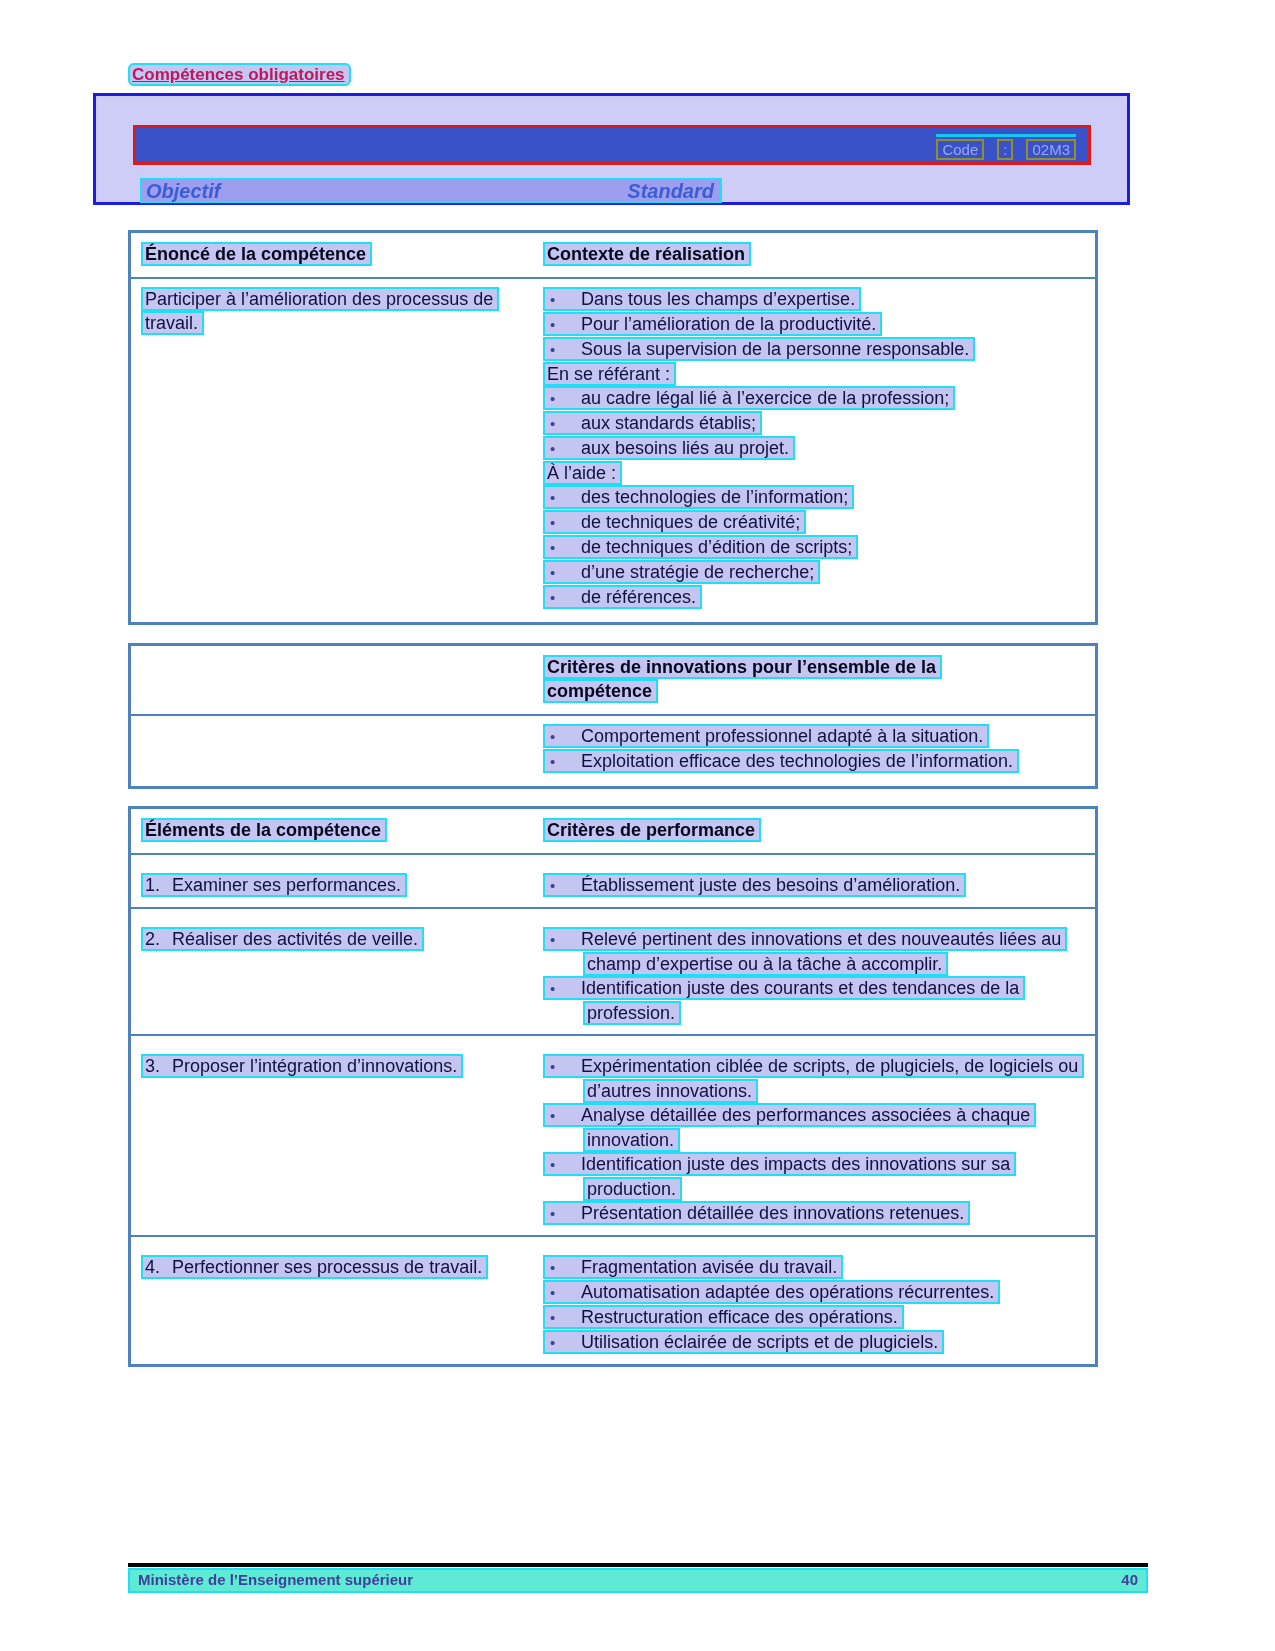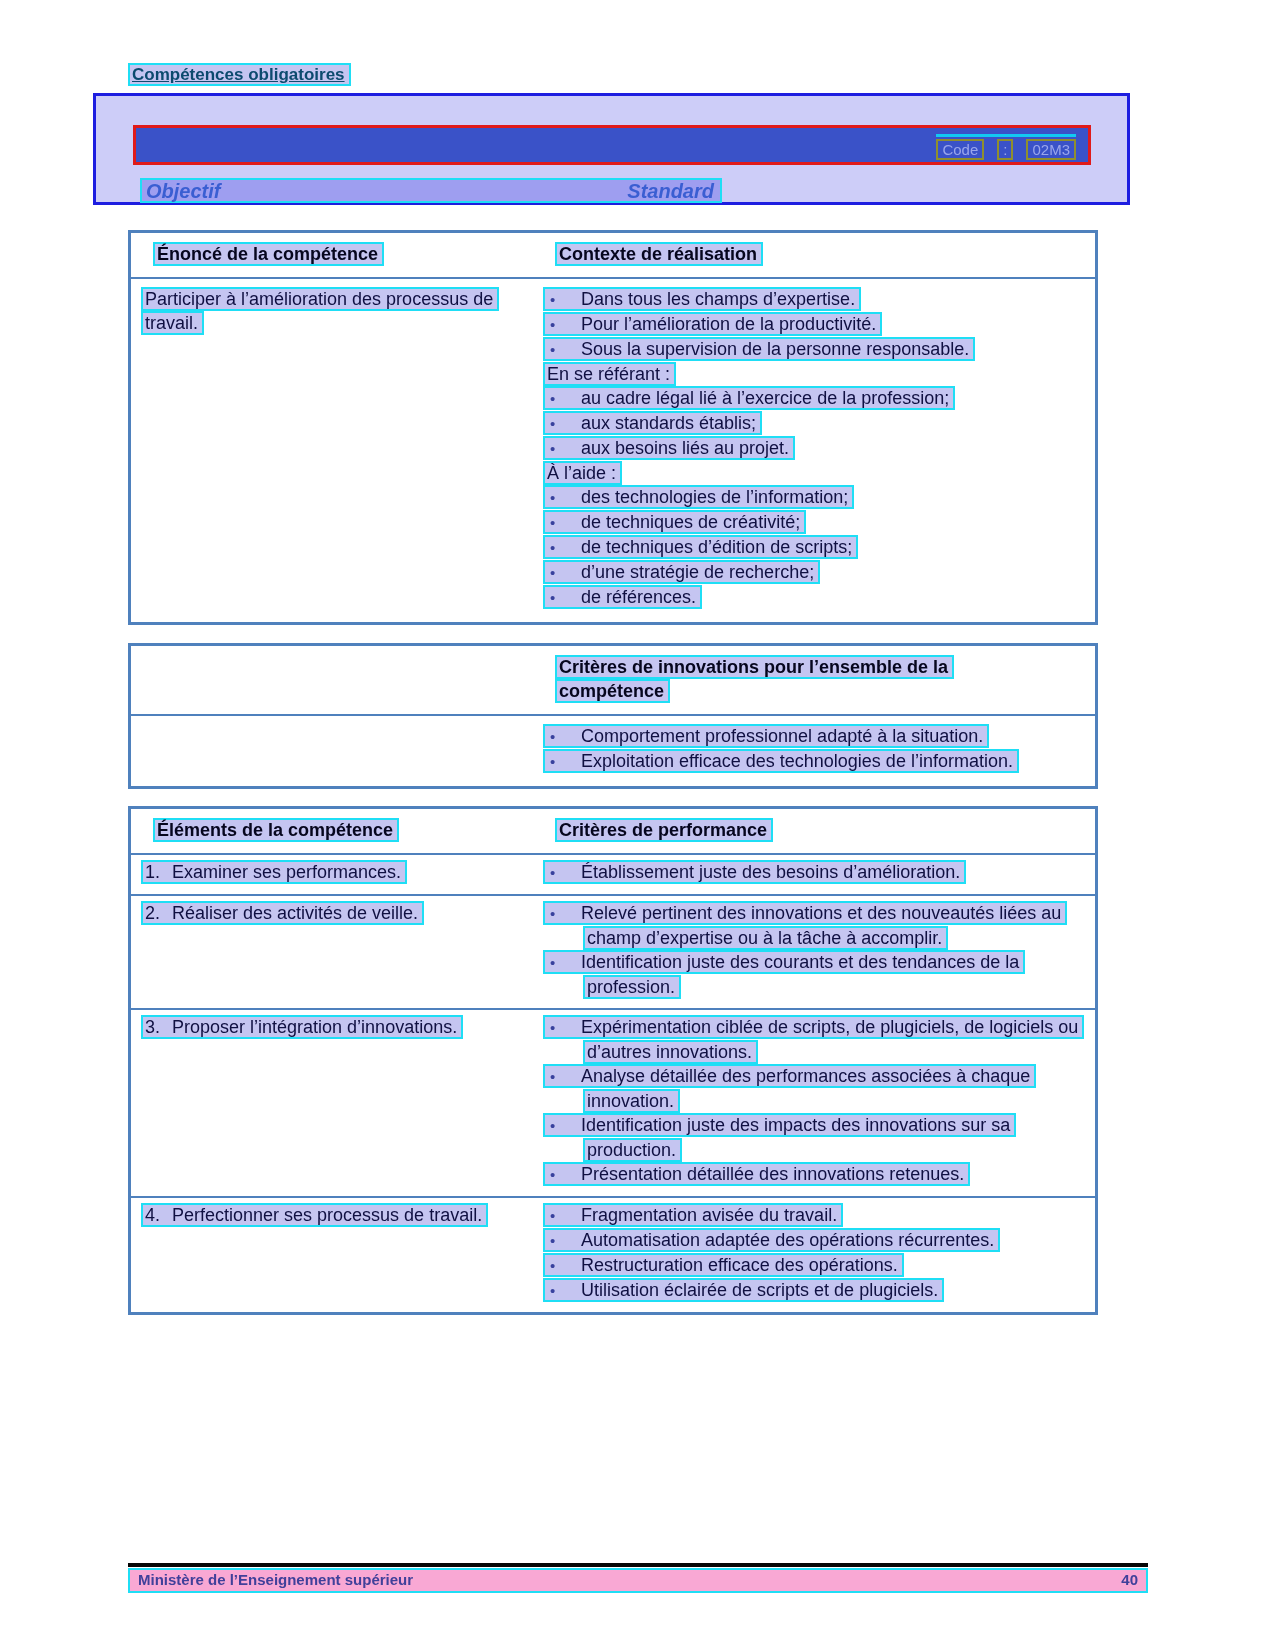--- a/index.html
+++ b/index.html
@@ -18,25 +18,26 @@
     border: 2px solid #1fdef5;
     padding: 0 4px 0 2px;
     -webkit-box-decoration-break: clone;
     box-decoration-break: clone;
   }
   .b { font-weight: 700; color: #06061e; }
 
   
   .toc-link-row { padding: 62px 0 0 128px; }
   .link {
-    color: #0c4a6e;
+    color: #be185d;
     font-size: 17px;
     font-weight: 700;
     text-decoration: underline;
     cursor: pointer;
+    border-radius: 6px;
   }
 
   
   .banner {
     margin: 6px 0 0 93px;
     width: 1037px;
     height: 112px;
     background: #cdcdf8;
     border: 3px solid #1d1de0;
   }
@@ -86,23 +87,23 @@
   
   .tbl {
     margin-left: 128px;
     width: 970px;
     border: 3px solid #4f81bd;
     background: #ffffff;
   }
   .t1 { margin-top: 25px; }
   .t2 { margin-top: 18px; }
   .t3 { margin-top: 17px; }
-  .thead { display: flex; border-bottom: 2px solid #4f81bd; padding: 9px 12px 11px; }
+  .thead { display: flex; border-bottom: 2px solid #4f81bd; padding: 9px 0 11px; }
   .tbody { display: flex; padding: 8px 0 12px; }
-  .trow  { display: flex; padding: 5px 0 9px; }
+  .trow  { display: flex; padding: 18px 0 9px; }
   .trow + .trow { border-top: 2px solid #4f81bd; }
   .c1 { width: 412px; padding-left: 10px; flex-shrink: 0; }
   .c2 { flex: 1; padding-right: 6px; }
 
   .statement { max-width: 390px; }
   .hdr-wrap { max-width: 455px; }
 
   
   .li { padding-left: 40px; text-indent: -40px; }
   .dot {
@@ -122,21 +123,21 @@
     left: 128px;
     top: 1563px;
     width: 1020px;
     border-top: 4px solid #060606;
     padding-top: 1px;
   }
   .fbar {
     display: flex;
     justify-content: space-between;
     align-items: flex-start;
-    background: #f9a8d4;
+    background: #5eead4;
     border: 2px solid #1fdef5;
     padding: 1px 8px 2px;
     font-size: 15px;
     font-weight: 700;
     color: #40409a;
     line-height: 18px;
   }
 </style>
 </head>
 <body>

